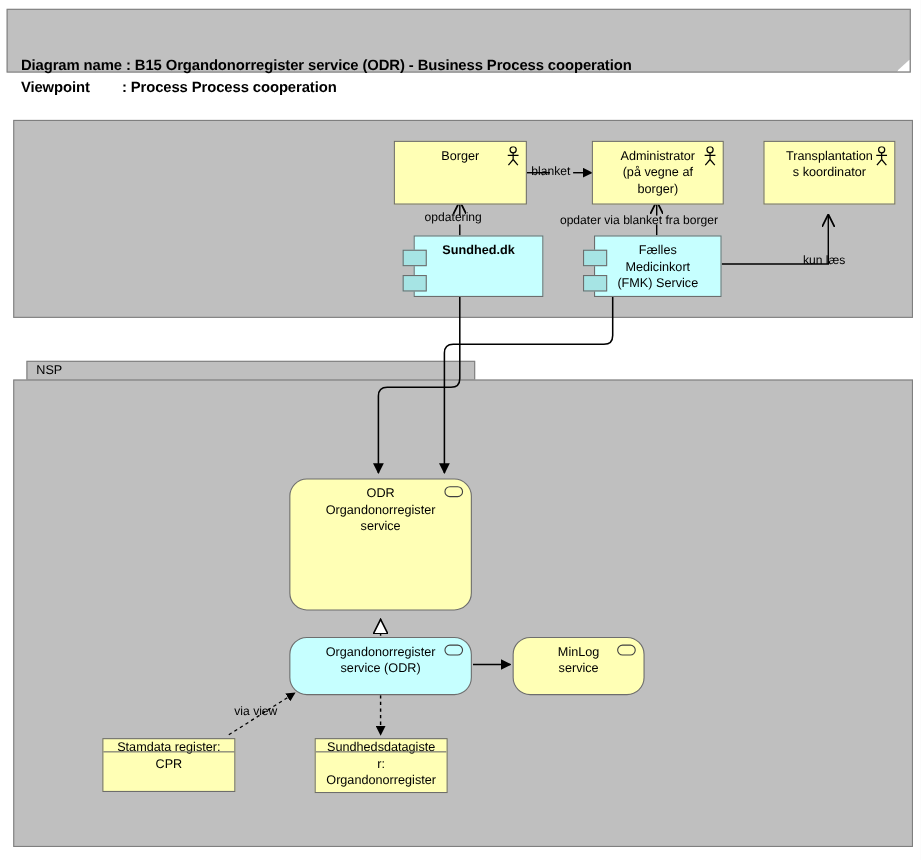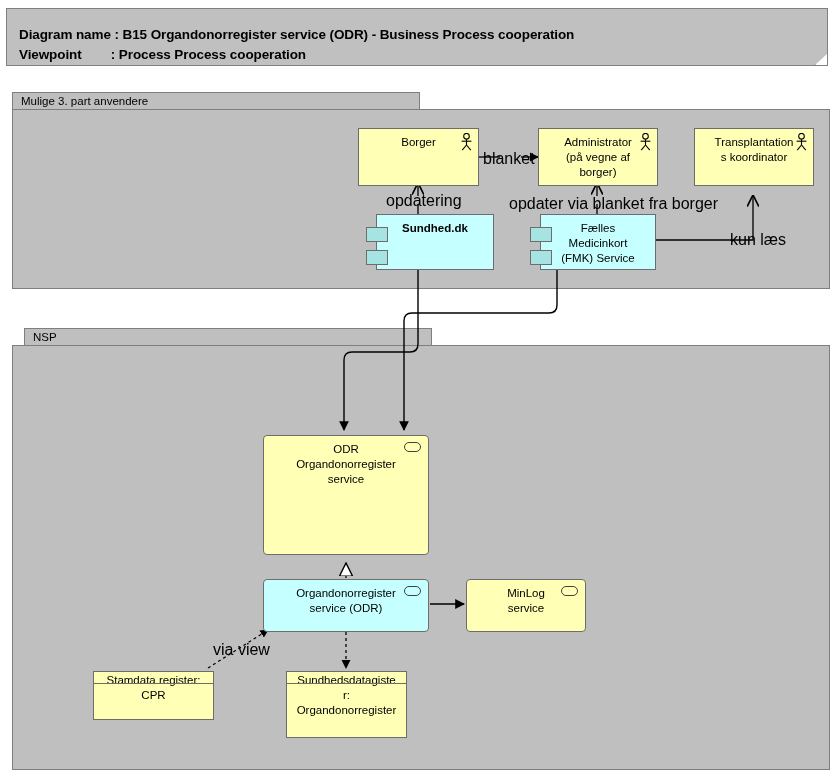--- a/index.html
+++ b/index.html
@@ -36,20 +36,21 @@
     clip-path: polygon(100% 0, 0 100%, 100% 100%);
   }
   .title-row {
     position: absolute;
     left: 12px;
     font-weight: bold;
     font-size: 13.5px;
     color: #000000;
     white-space: pre;
     letter-spacing: -0.1px;
+    margin-top: 25px;
   }
   #title-row-1 { top: 18px; }
   #title-row-2 { top: 38px; }
 
   
   .group-tab {
     position: absolute;
     background: #bfbfbf;
     border: 1px solid #7f7f7f;
     box-sizing: border-box;
@@ -105,21 +106,21 @@
     position: absolute;
     top: 6px; right: 7px;
     width: 17px; height: 10px;
     border: 1.3px solid #404040;
     border-radius: 5px;
     background: transparent;
     box-sizing: border-box;
   }
 
   
-  .rounded { border-radius: 4px; }
+  .rounded { border-radius: 16px; }
 
   
   .comp-tab {
     position: absolute;
     left: -11px;
     width: 22px; height: 15px;
     background: #a6e4e4;
     border: 1px solid #6d6d6d;
     box-sizing: border-box;
   }
@@ -133,21 +134,21 @@
     left: 0; top: 0;
     width: 100%; height: 12px;
     border-bottom: 1px solid #6d6d6d;
     box-sizing: border-box;
   }
   .dataobj .label { padding-top: 1px; }
 
   
   .conn-label {
     position: absolute;
-    font-size: 16px;
+    font-size: 11px;
     color: #000000;
     white-space: nowrap;
     background: transparent;
   }
 
   
   #wires {
     position: absolute;
     left: 0; top: 0;
     width: 837px; height: 782px;
@@ -158,21 +159,20 @@
 <body>
 
 <div id="canvas">
 
   <div id="title-banner">
     <div class="title-row" id="title-row-1">Diagram name : B15 Organdonorregister service (ODR) - Business Process cooperation</div>
     <div class="title-row" id="title-row-2">Viewpoint        : Process Process cooperation</div>
     <div class="fold"></div>
   </div>
 
-  <div class="group-tab" id="grp3-tab">Mulige 3. part anvendere</div>
   <div class="group-body" id="grp3-body"></div>
 
   <div class="group-tab" id="nsp-tab">NSP</div>
   <div class="group-body" id="nsp-body"></div>
 
   <svg id="wires" viewBox="0 0 837 782">
     <defs>
       <marker id="arrow-solid" viewBox="0 0 10 10" refX="9" refY="5" markerWidth="7" markerHeight="7" orient="auto-start-reverse">
         <path d="M 0 0 L 10 5 L 0 10 z" fill="#000000"></path>
       </marker>
@@ -276,21 +276,21 @@
 service</div>
     <div class="svc-icon"></div>
   </div>
 
   <div class="node dataobj" style="left:93px; top:671px; width:121px; height:49px;">
     <div class="strip"></div>
     <div class="label">Stamdata register:
 CPR</div>
   </div>
 
-  <div class="node dataobj" style="left:286px; top:671px; width:121px; height:67px; overflow:hidden;">
+  <div class="node dataobj" style="left:286px; top:671px; width:121px; height:50px; overflow:hidden;">
     <div class="strip"></div>
     <div class="label">Sundhedsdatagiste
 r:
 Organdonorregister</div>
   </div>
 
   <div class="conn-label" style="left:483px; top:150px;">blanket</div>
 
   <div class="conn-label" style="left:386px; top:192px;">opdatering</div>
 

